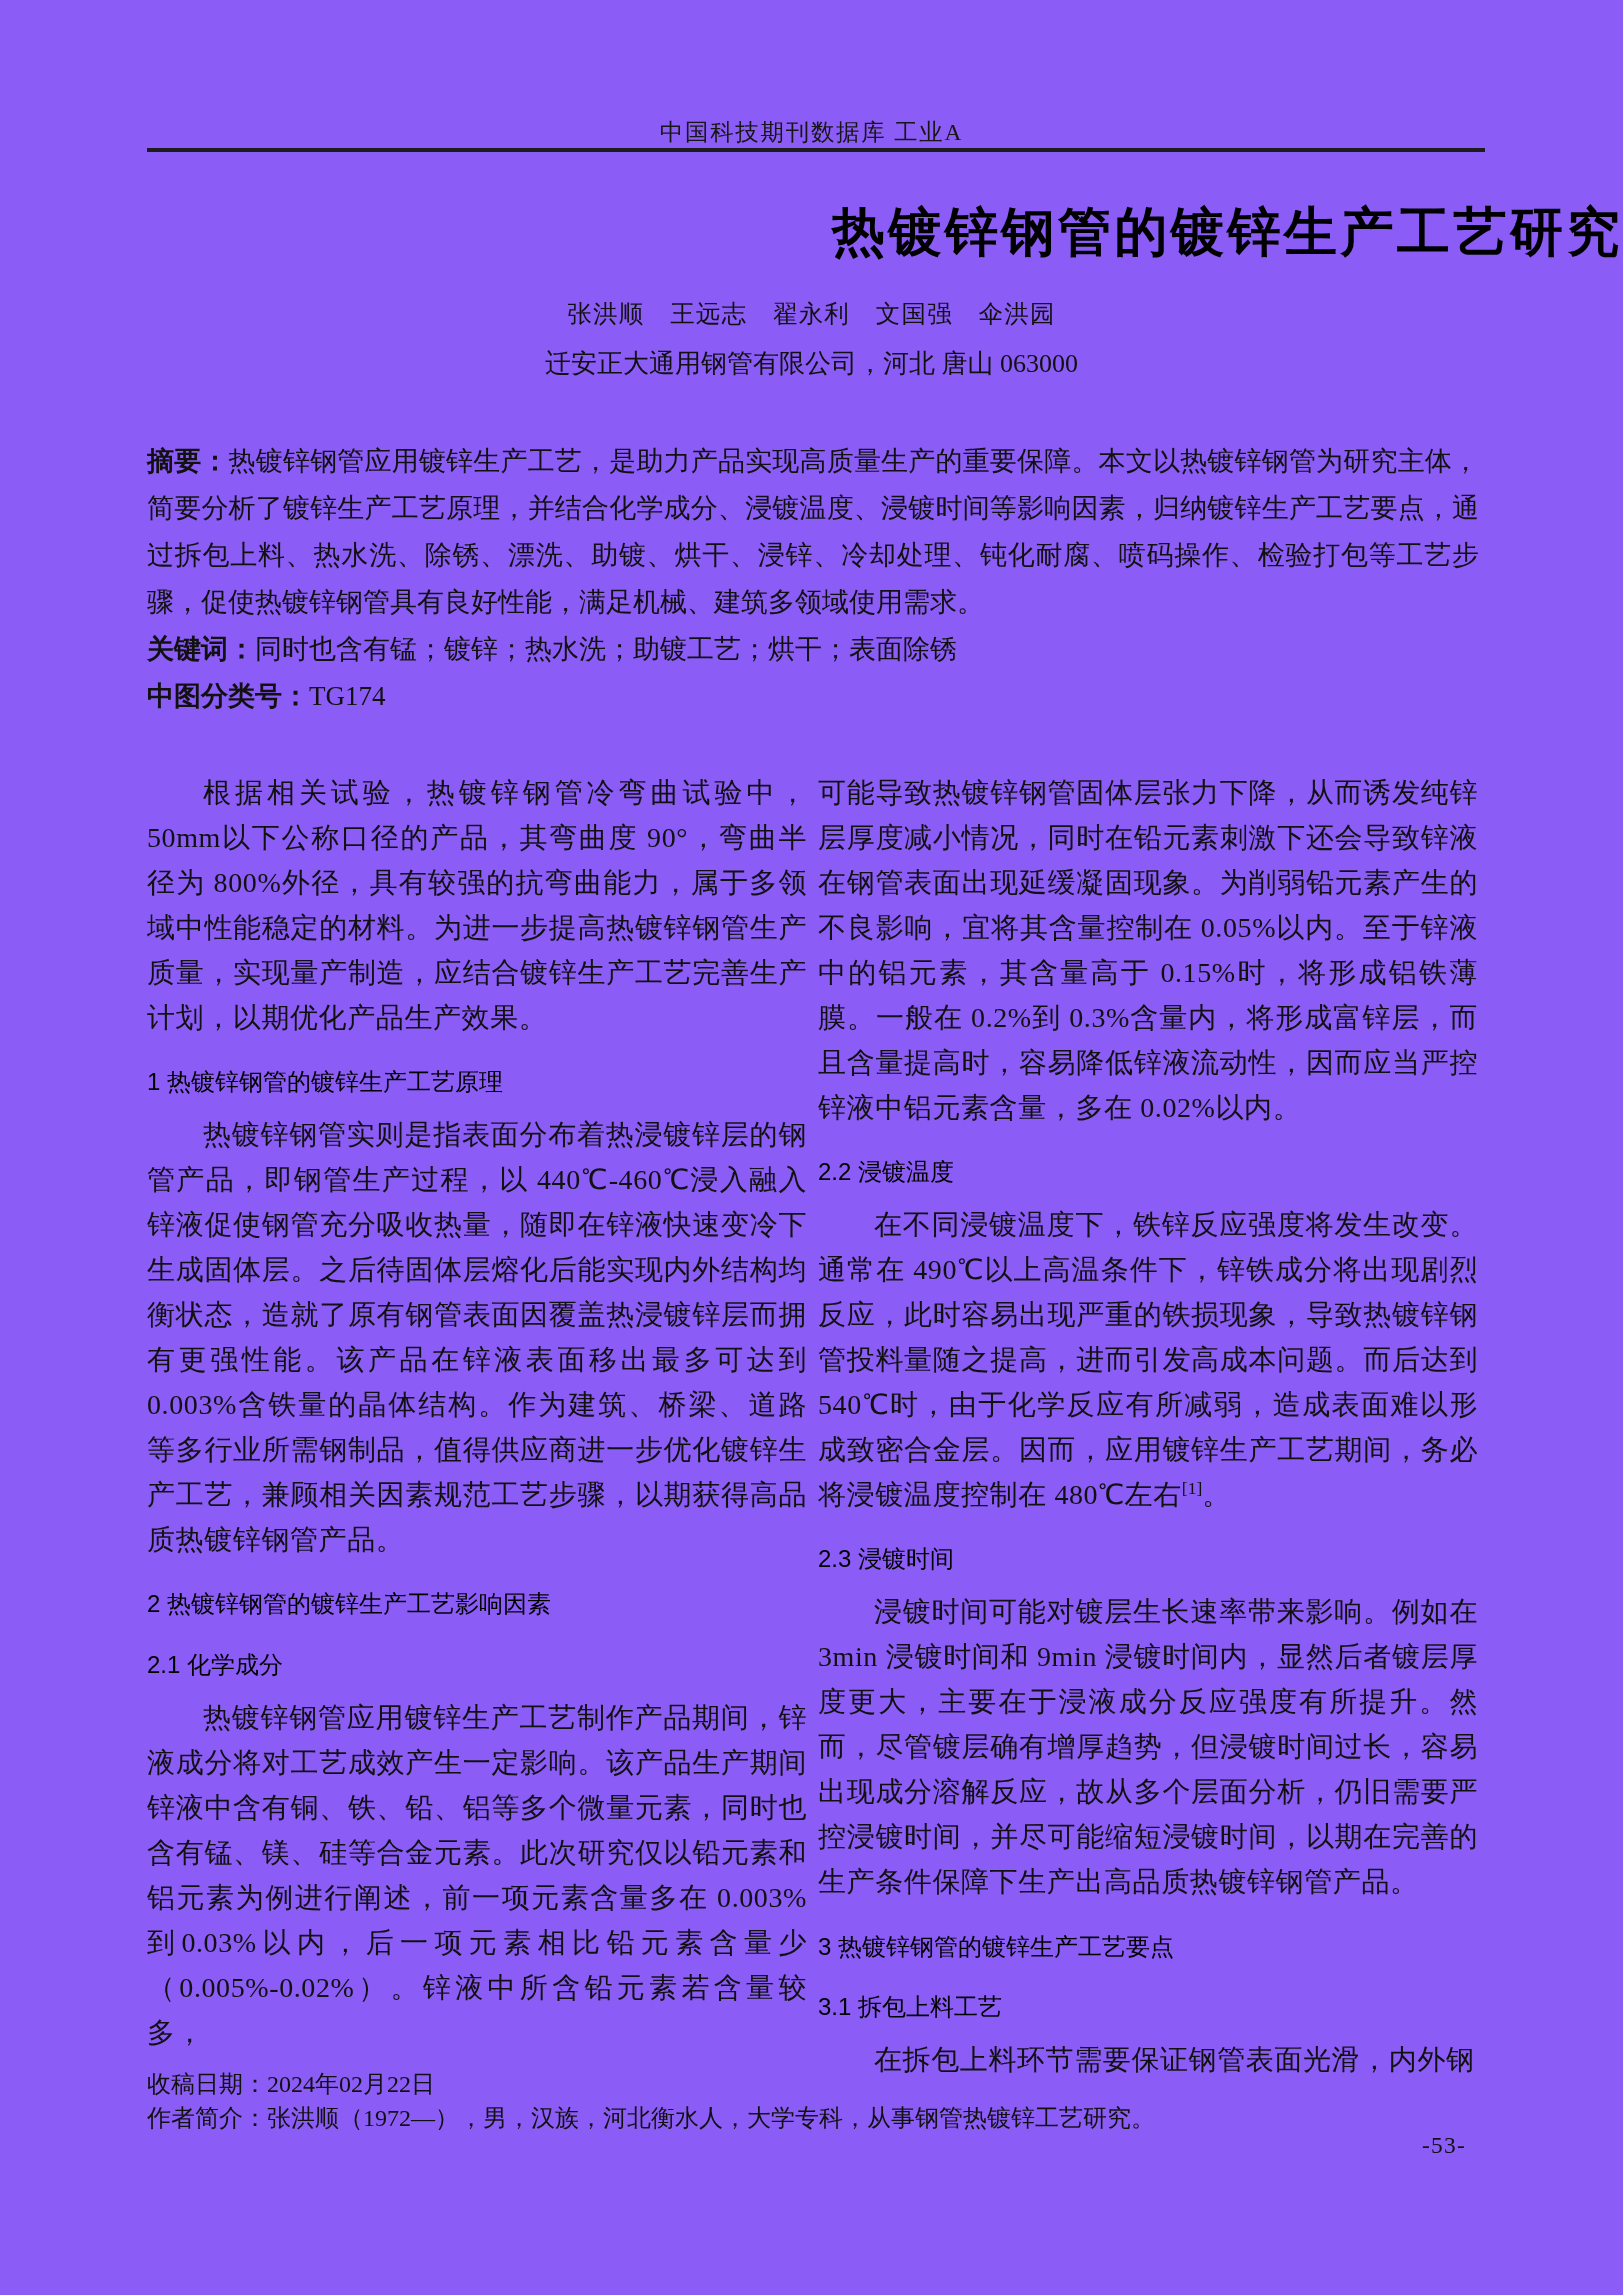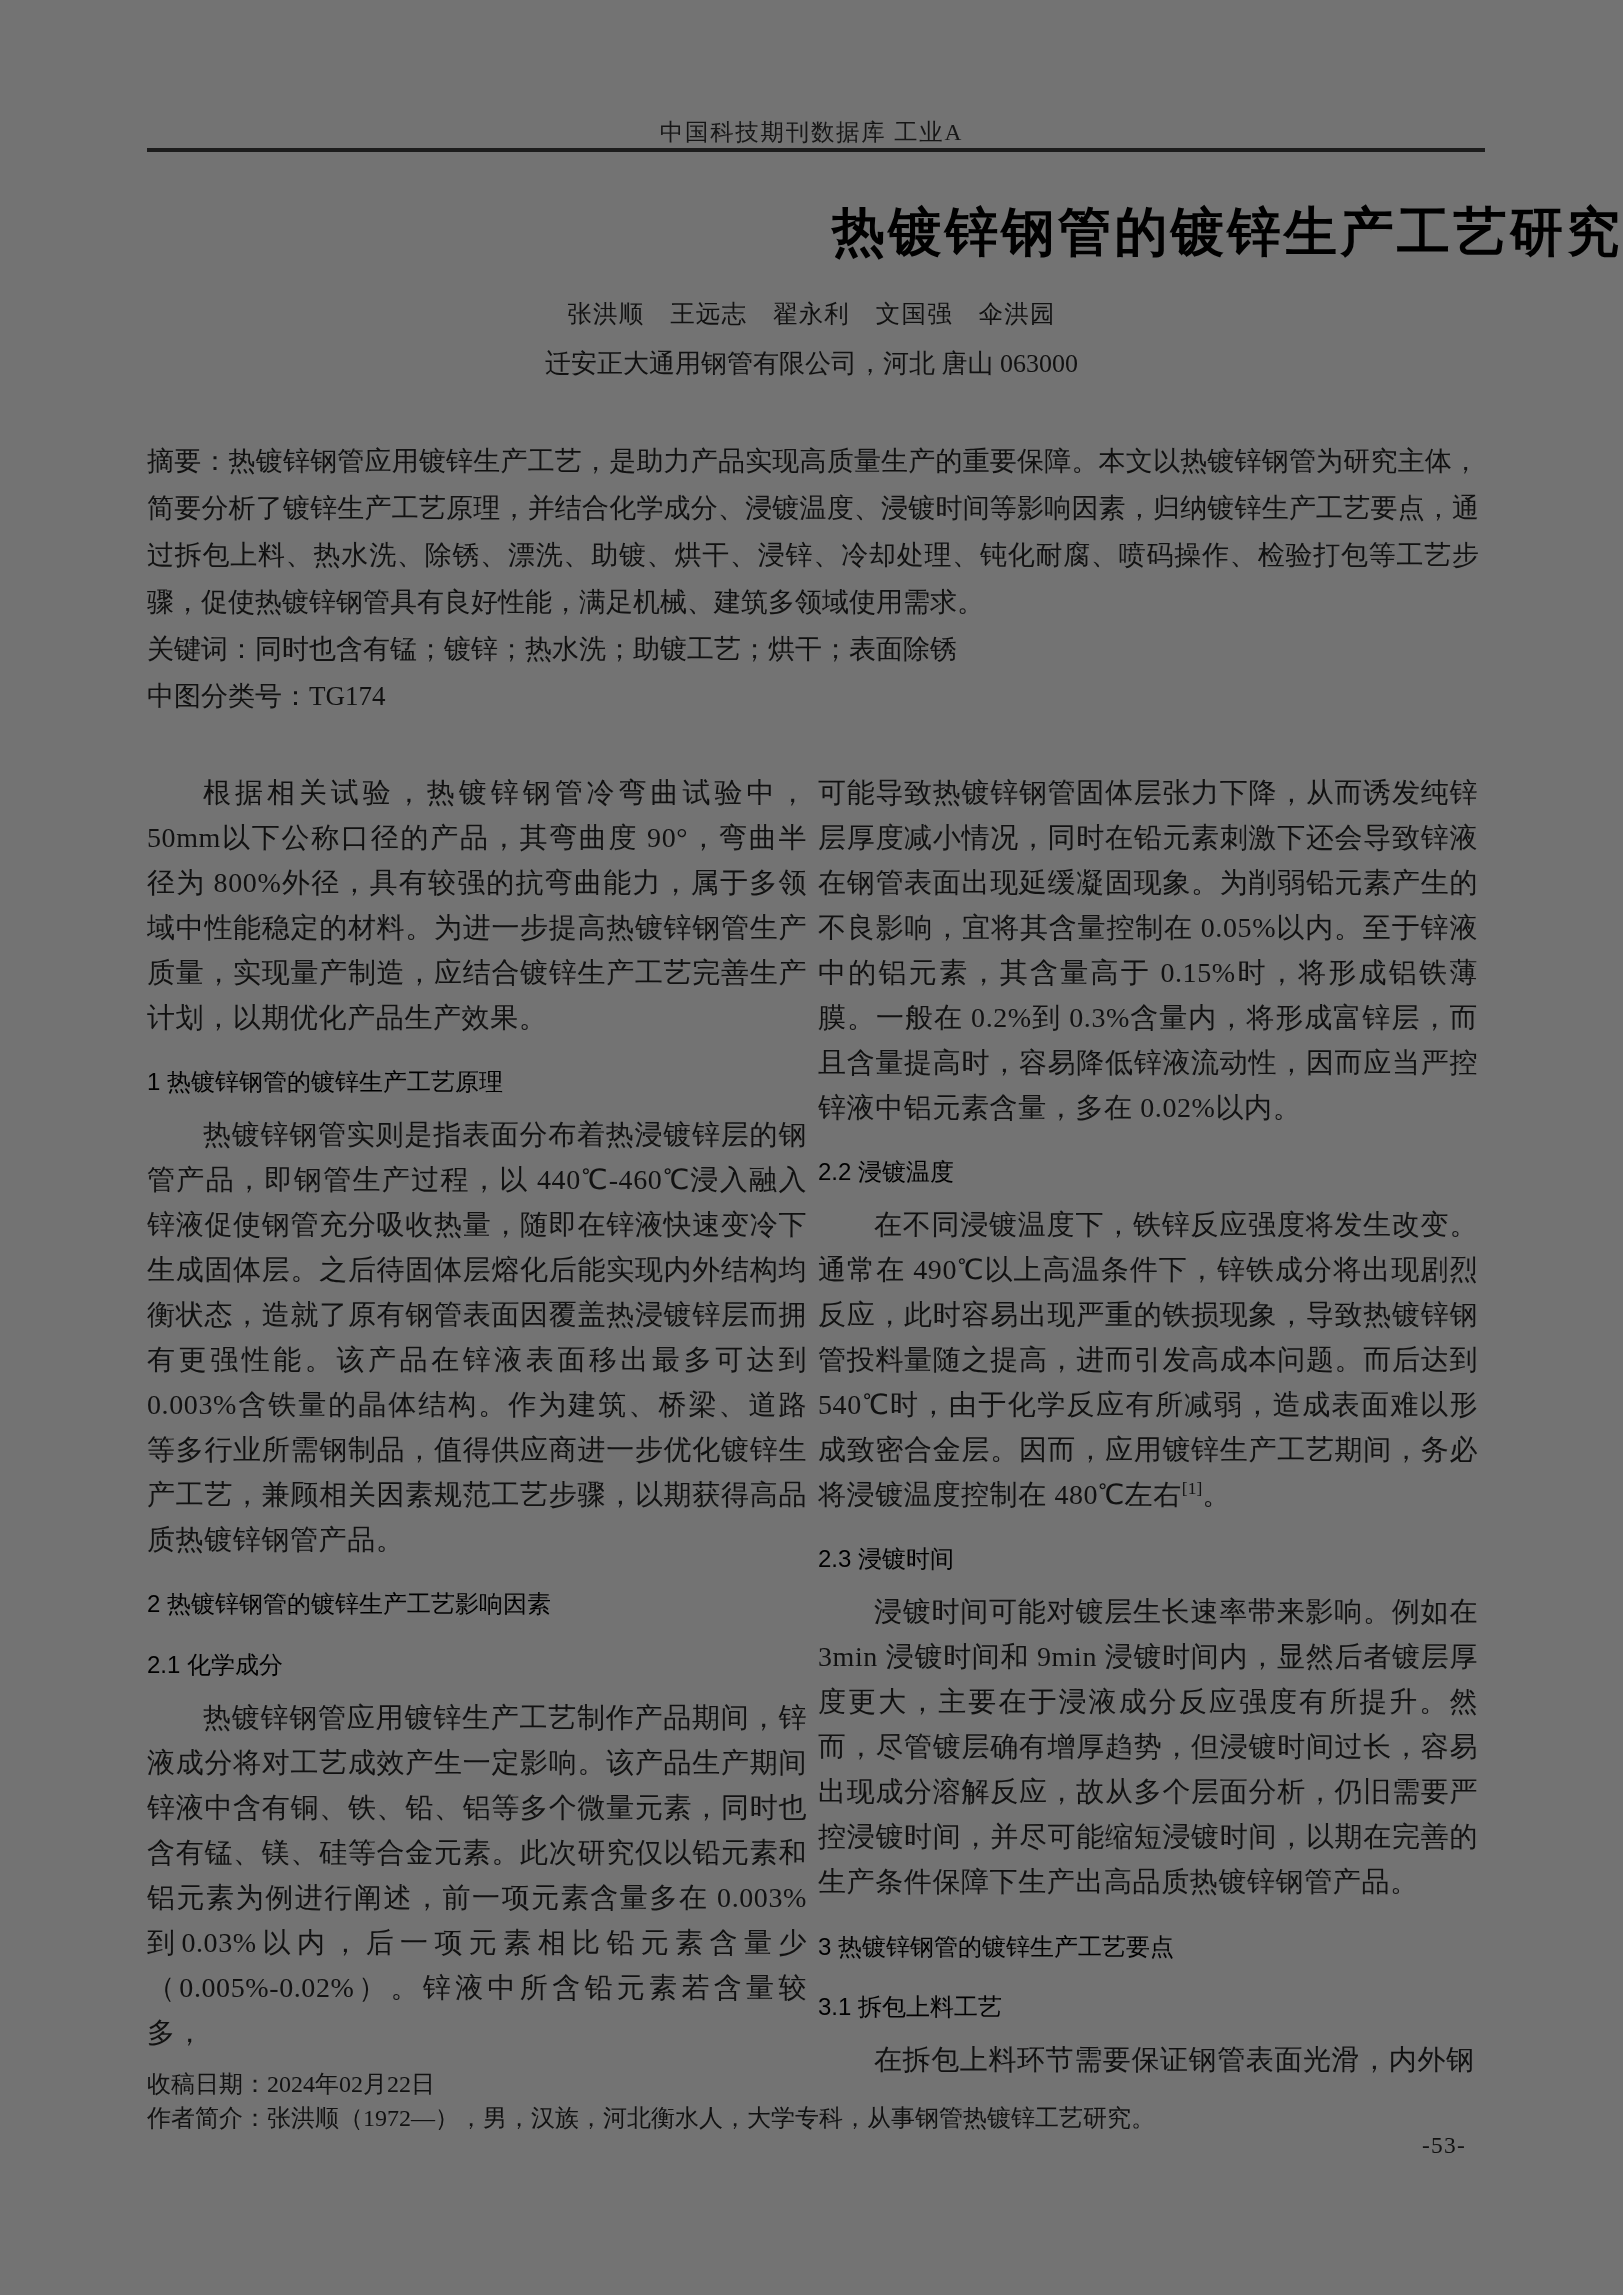--- a/index.html
+++ b/index.html
@@ -1,18 +1,18 @@
 <!DOCTYPE html>
 <html style="font-size:9.3px"><head>
 <meta charset="utf-8">
 <style>
   html,body { margin:0; padding:0; background:#ffffff; }
   .page {
     position:relative; width:1623px; height:2295px;
-    background:#737373; color:#111;
+    background:#8b5cf6; color:#111;
     font-family:"Liberation Serif", serif;
     overflow:hidden;
   }
   .journal-header {
     position:absolute; top:116px; left:0; width:100%;
     text-align:center; font-size:23.4px; letter-spacing:1.8px; color:#161616;
   }
   .header-rule {
     position:absolute; top:148px; left:147px; width:1338px; height:3.5px;
     background:#1c1c1c;
@@ -29,21 +29,21 @@
   .affiliation {
     position:absolute; top:346px; left:0; width:100%;
     text-align:center; font-size:26px;
   }
   .meta {
     position:absolute; top:438px; left:147px; width:1332px;
     font-size:27px; line-height:47px; text-align:justify;
   }
   .meta p { margin:0; }
   .label {
-    font-weight:400; font-family:"Liberation Sans", sans-serif;margin-top:12px;
+    font-weight:700; font-family:"Liberation Sans", sans-serif;margin-top:12px;
   }
   .col {
     position:absolute; top:770px; width:660px;
     font-size:28px; line-height:45px; letter-spacing:0.6px;
     text-align:justify;
   }
   .col-left  { left:147px; }
   .col-right { left:818px; }
   .body-p { margin:0; text-indent:2em; }
   .no-indent { text-indent:0; }

